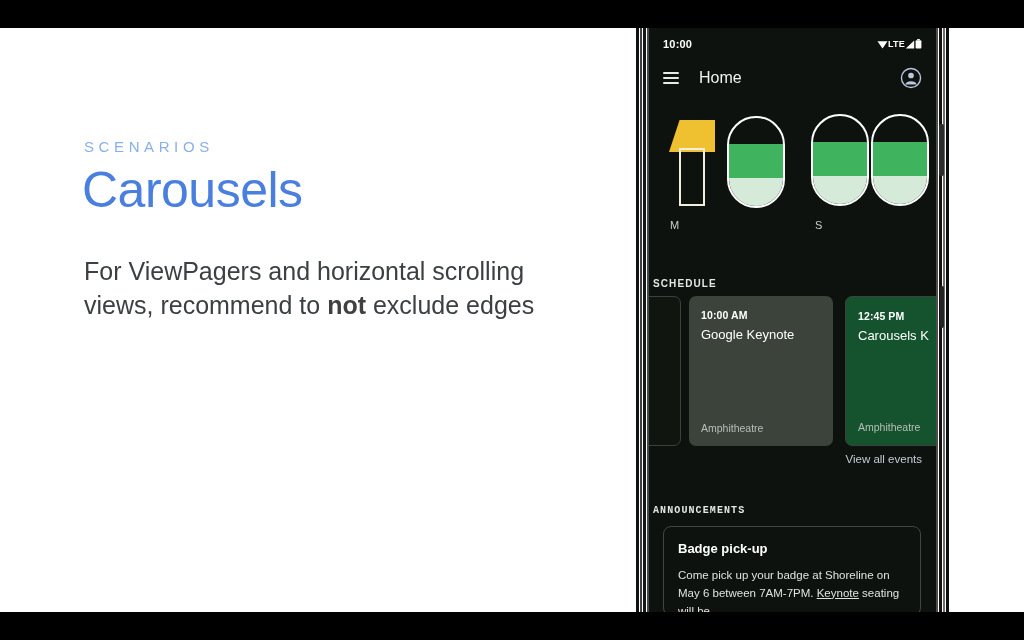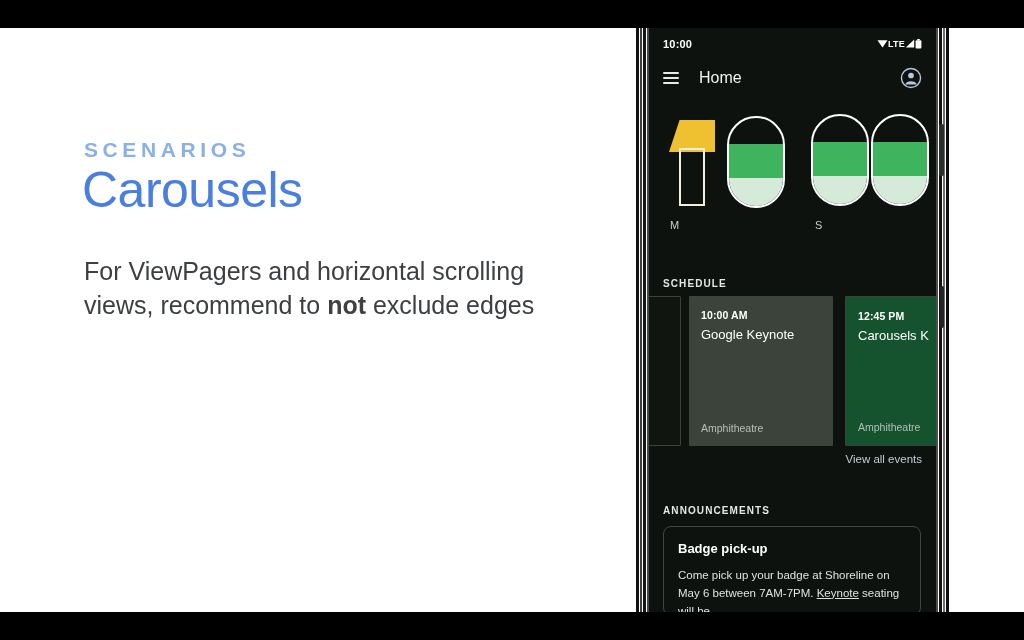--- a/index.html
+++ b/index.html
@@ -10,21 +10,21 @@
 
   
   #slide {
     position:absolute; left:0; top:28px; width:1024px; height:584px;
     background:#ffffff; overflow:hidden;
   }
 
   
   .eyebrow {
     position:absolute; left:84px; top:110px;
-    font-size:21px; font-weight:700; letter-spacing:4.6px;
+    font-size:15px; font-weight:400; letter-spacing:4.6px;
     color:#8ab0e8;
   }
   .headline {
     position:absolute; left:82px; top:134px;
     font-size:50px; font-weight:400; letter-spacing:-0.5px;
     color:#4a7fe0; line-height:1.12;
   }
   .bodycopy {
     position:absolute; left:84px; top:226px; width:500px;
     font-size:25px; font-weight:400; line-height:1.36;
@@ -55,21 +55,21 @@
     background:#0d120e; overflow:hidden;
   }
 
   
   .statusbar {
     position:absolute; left:0; top:6px; width:287px; height:20px;
     display:flex; align-items:center; justify-content:space-between;
     padding:0 14px;
   }
   .sb-time { font-size:11px; font-weight:700; color:#ffffff; letter-spacing:0.2px; }
-  .sb-icons { display:flex; gap:0; }
+  .sb-icons { display:flex; align-items:center; gap:0; }
   .sb-lte { font-size:9px; font-weight:700; color:#ffffff; letter-spacing:0.2px; }
 
   
   .appbar {
     position:absolute; left:0; top:30px; width:287px; height:40px;
     display:flex; align-items:center; padding:0 14px;
   }
   .hamburger { width:16px; height:12px; display:flex; flex-direction:column; justify-content:space-between; cursor:pointer; }
   .hamburger i { display:block; height:1.6px; background:#e8eae8; border-radius:1px; }
   .appbar-title { margin-left:20px; font-size:16px; color:#f1f3f1; font-weight:400; }
@@ -101,30 +101,30 @@
   .pill-1 { left:78px; top:10px; }
   .pill-2 { left:162px; top:8px; }
   .pill-3 { left:222px; top:8px; }
 
   .hero-label { position:absolute; font-size:11px; color:#c9cec9; }
   .lbl-m { left:21px; top:113px; }
   .lbl-s { left:166px; top:113px; }
 
   
   .section-head {
-    position:absolute; left:14px;
+    position:absolute; left:4px;
     font-size:10px; font-weight:700; letter-spacing:1.1px; color:#e4e7e4;text-align:center;
   }
   .sh-schedule { top:250px; }
-  .sh-announce { top:477px; }
+  .sh-announce { top:477px;font-family:Liberation Mono, monospace; }
 
   
   .carousel { position:absolute; left:0; top:268px; width:287px; height:150px; }
   .card {
-    position:absolute; top:0; height:150px; border-radius:1px;
+    position:absolute; top:0; height:150px; border-radius:7px;
     padding:13px 12px 0 12px; overflow:hidden;
   }
   .card .c-time { font-size:10.5px; font-weight:700; color:#ffffff; letter-spacing:0.1px; }
   .card .c-title { margin-top:6px; font-size:13px; color:#ffffff; white-space:nowrap; }
   .card .c-venue { position:absolute; left:12px; bottom:12px; font-size:10.5px; color:#b9bdb9; white-space:nowrap; }
 
   .card-prev {
     left:-46px; width:78px;
     border:1px solid #3a423b; background:#10150f;
   }

